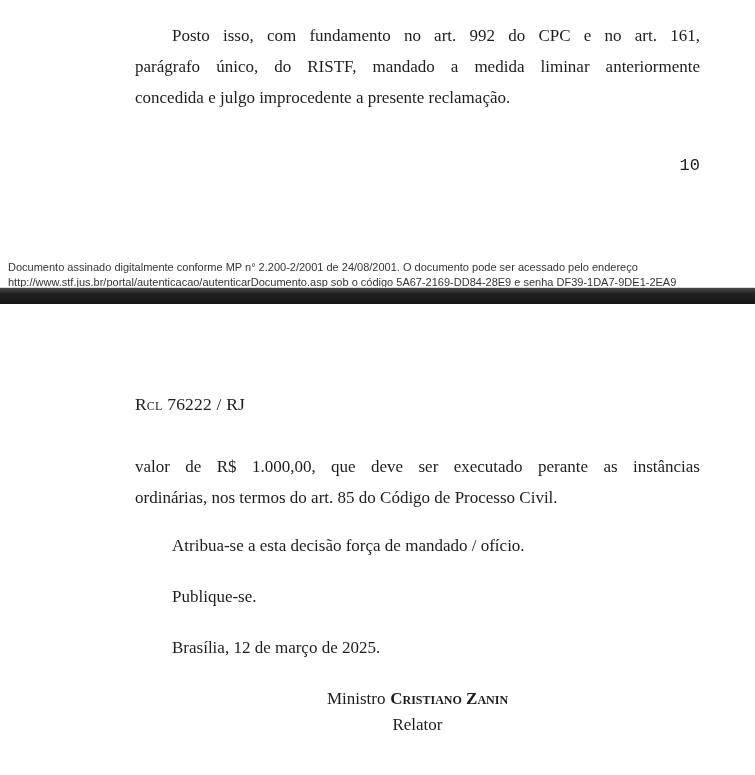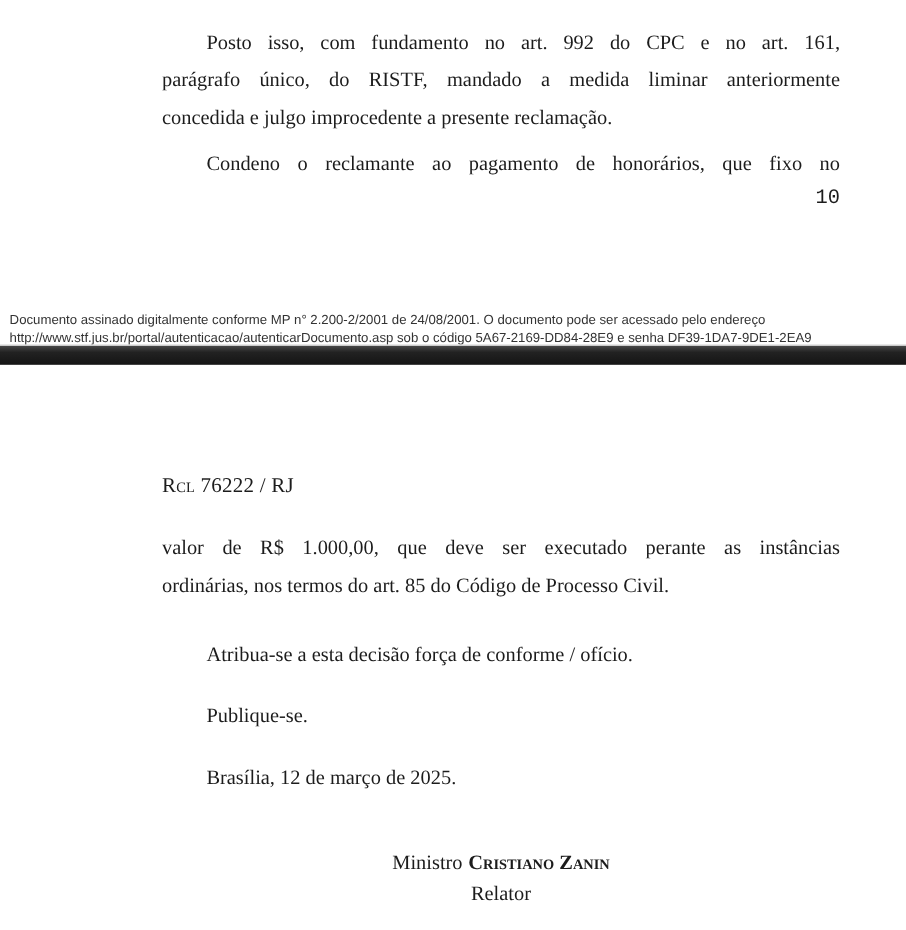--- a/index.html
+++ b/index.html
@@ -52,61 +52,58 @@
   .separator-bar {
     position: absolute;
     left: 0;
     top: 287px;
     width: 755px;
     height: 17px;
     background: linear-gradient(to bottom, #4a4a4a 0%, #222222 35%, #141414 100%);
     border-top: 1px solid #d9d9d9;
     box-sizing: border-box;
   }
-  .center { text-align: center; margin-top: 20px; }
+  .center { text-align: center; }
   .sig-prefix { font-weight: normal; }
   .sig-name {
     font-weight: bold;
     font-variant: small-caps;
     margin-left: 0.28em;
   }
 </style>
 </head>
 <body>
 
 <div class="canvas">
 
   <div class="col" style="top:20px">
     <span class="line just ind">Posto isso, com fundamento no art. 992 do CPC e no art. 161,</span>
     <span class="line just">parágrafo único, do RISTF, mandado a medida liminar anteriormente</span>
     <span class="line">concedida e julgo improcedente a presente reclamação.</span>
   </div>
 
-  <div class="col" style="top:121px">
-    <span class="line just ind">Condeno o reclamante ao pagamento de honorários, que fixo no</span>
-  </div>
 
   <div class="col num" style="top:150px">10</div>
 
   <div class="footer" style="top:260px">
     <span class="line">Documento assinado digitalmente conforme MP n° 2.200-2/2001 de 24/08/2001. O documento pode ser acessado pelo endereço</span>
     <span class="line">http://www.stf.jus.br/portal/autenticacao/autenticarDocumento.asp sob o código 5A67-2169-DD84-28E9 e senha DF39-1DA7-9DE1-2EA9</span>
   </div>
 
   <div class="separator-bar"></div>
 
   <div class="col case-header" style="top:389px">Rcl 76222 / RJ</div>
 
-  <div class="col" style="top:441px">
+  <div class="col" style="top:451px">
     <span class="line just">valor de R$ 1.000,00, que deve ser executado perante as instâncias</span>
     <span class="line">ordinárias, nos termos do art. 85 do Código de Processo Civil.</span>
   </div>
 
   <div class="col" style="top:530px">
-    <span class="line ind">Atribua-se a esta decisão força de conforme / ofício.</span>
+    <span class="line ind">Atribua-se a esta decisão força de mandado / ofício.</span>
   </div>
 
   <div class="col" style="top:581px">
     <span class="line ind">Publique-se.</span>
   </div>
 
   <div class="col" style="top:632px">
     <span class="line ind">Brasília, 12 de março de 2025.</span>
   </div>
 

